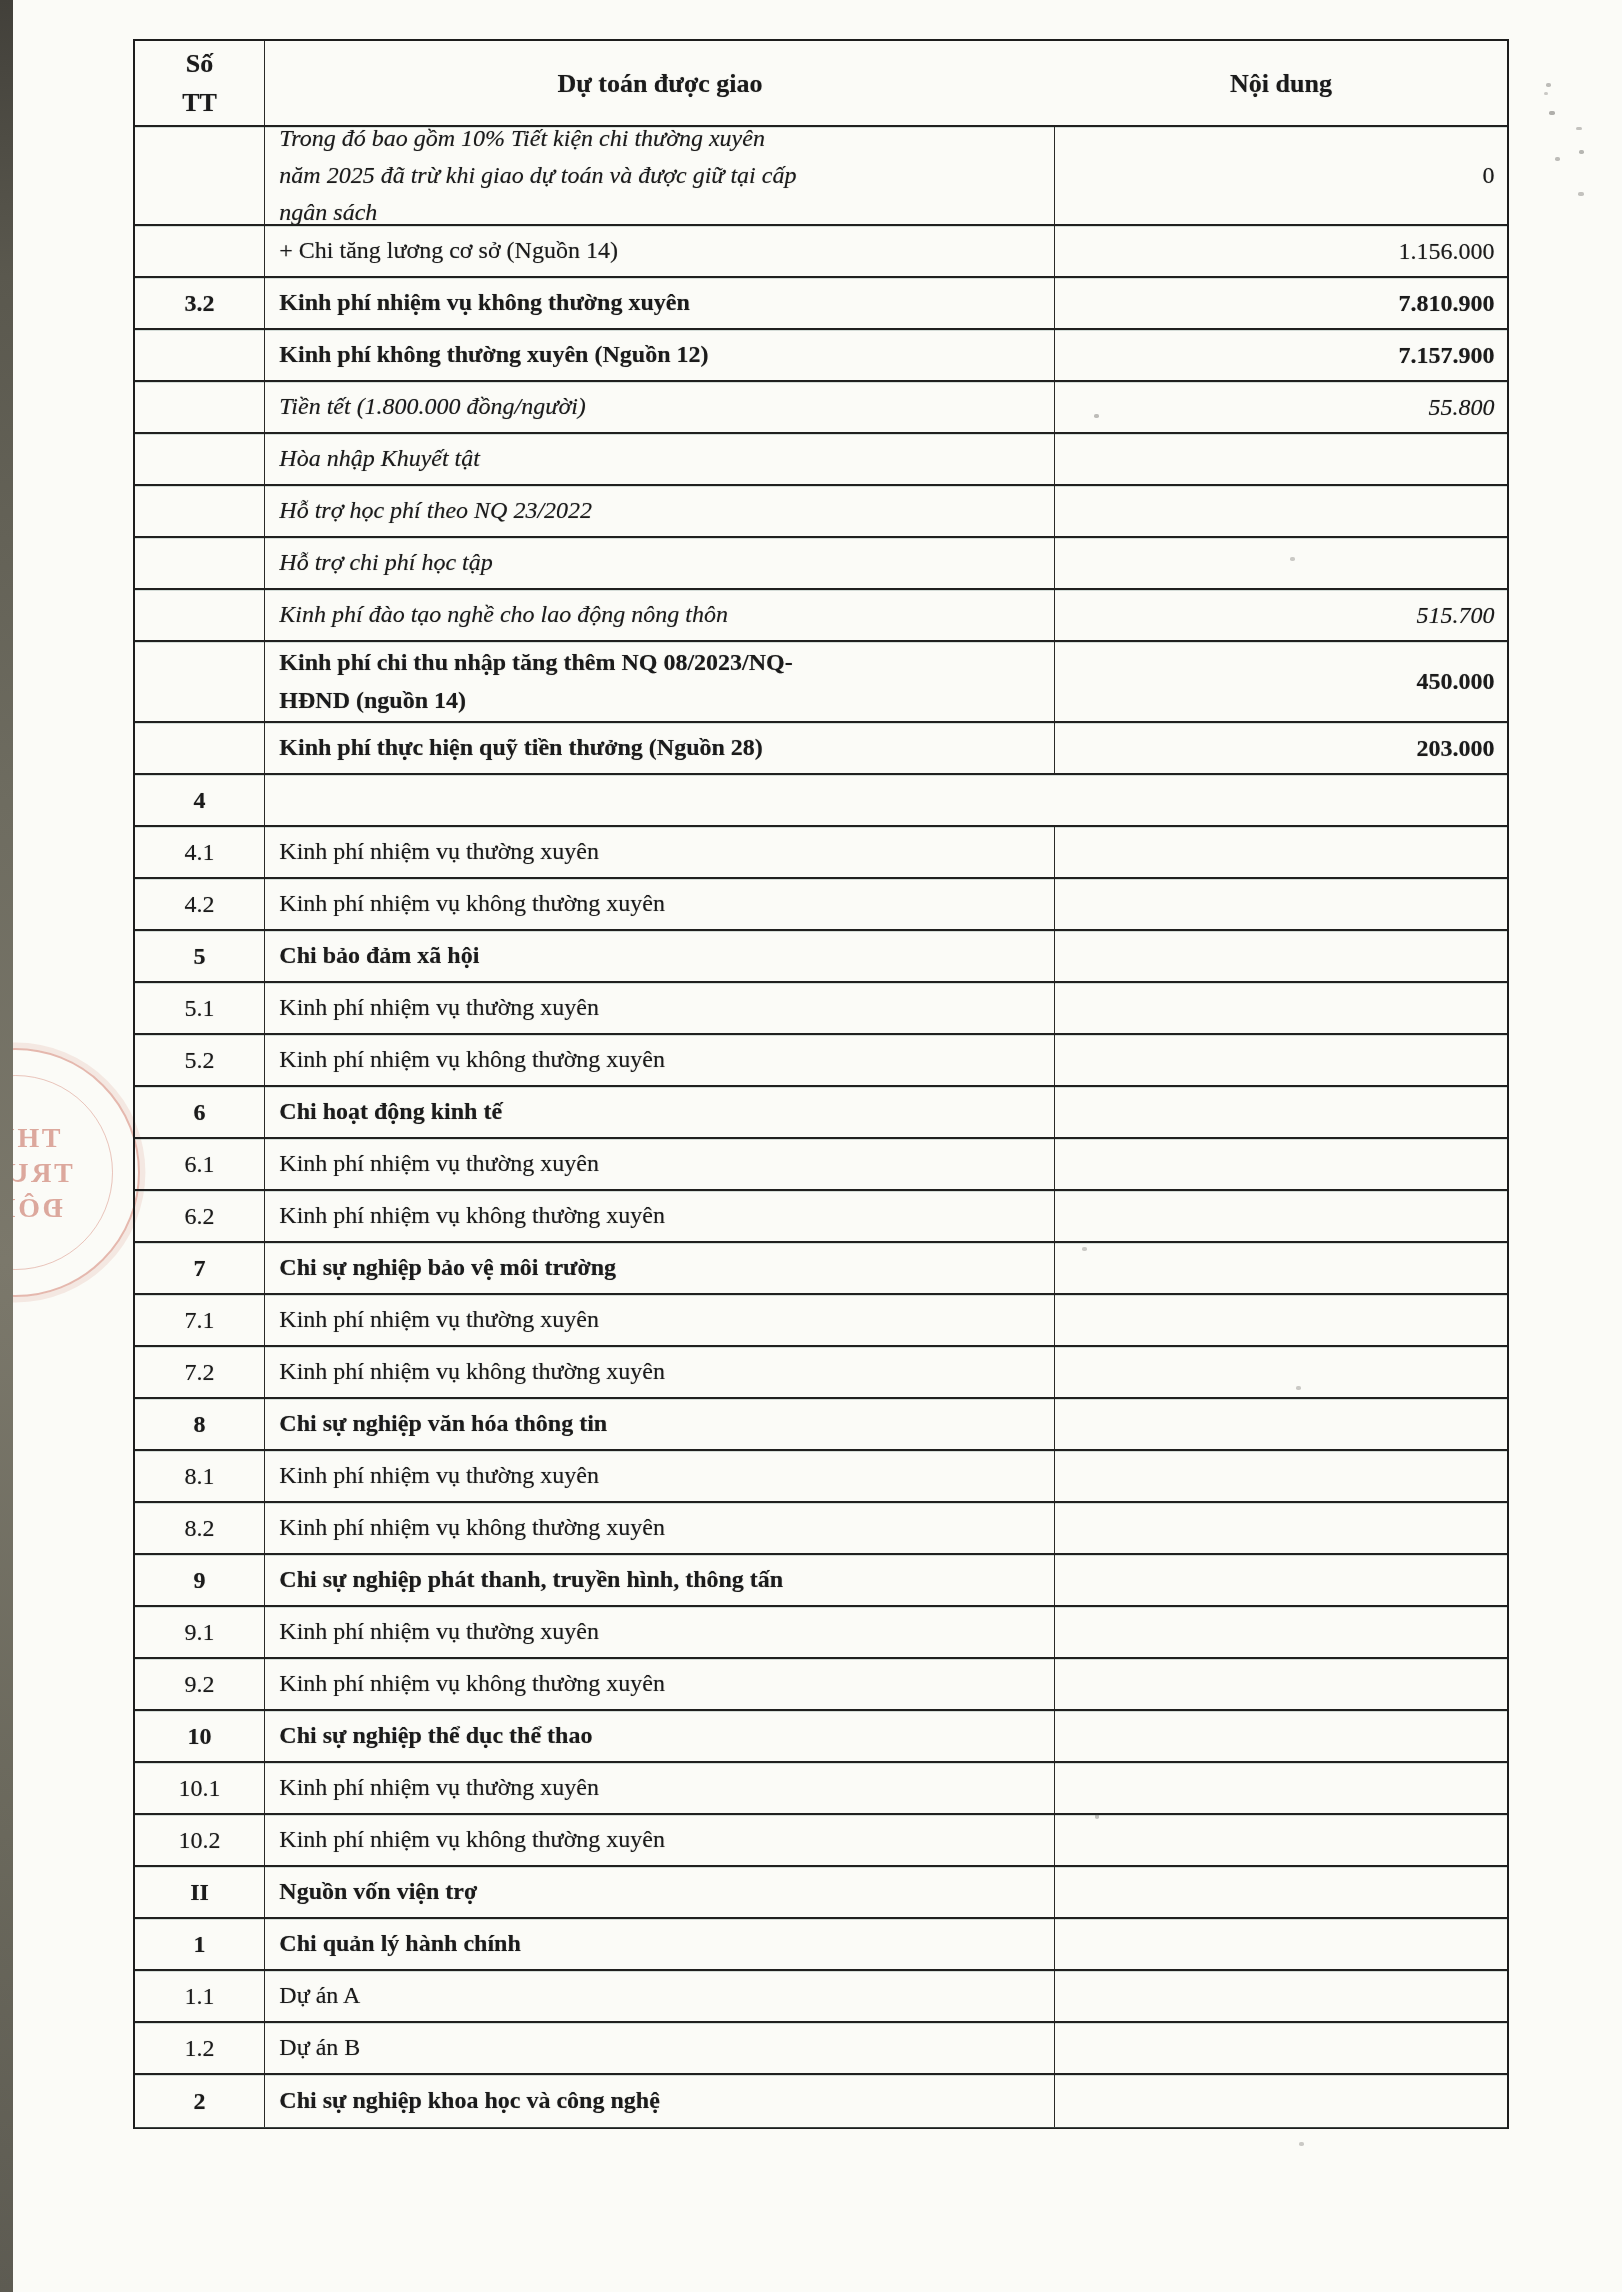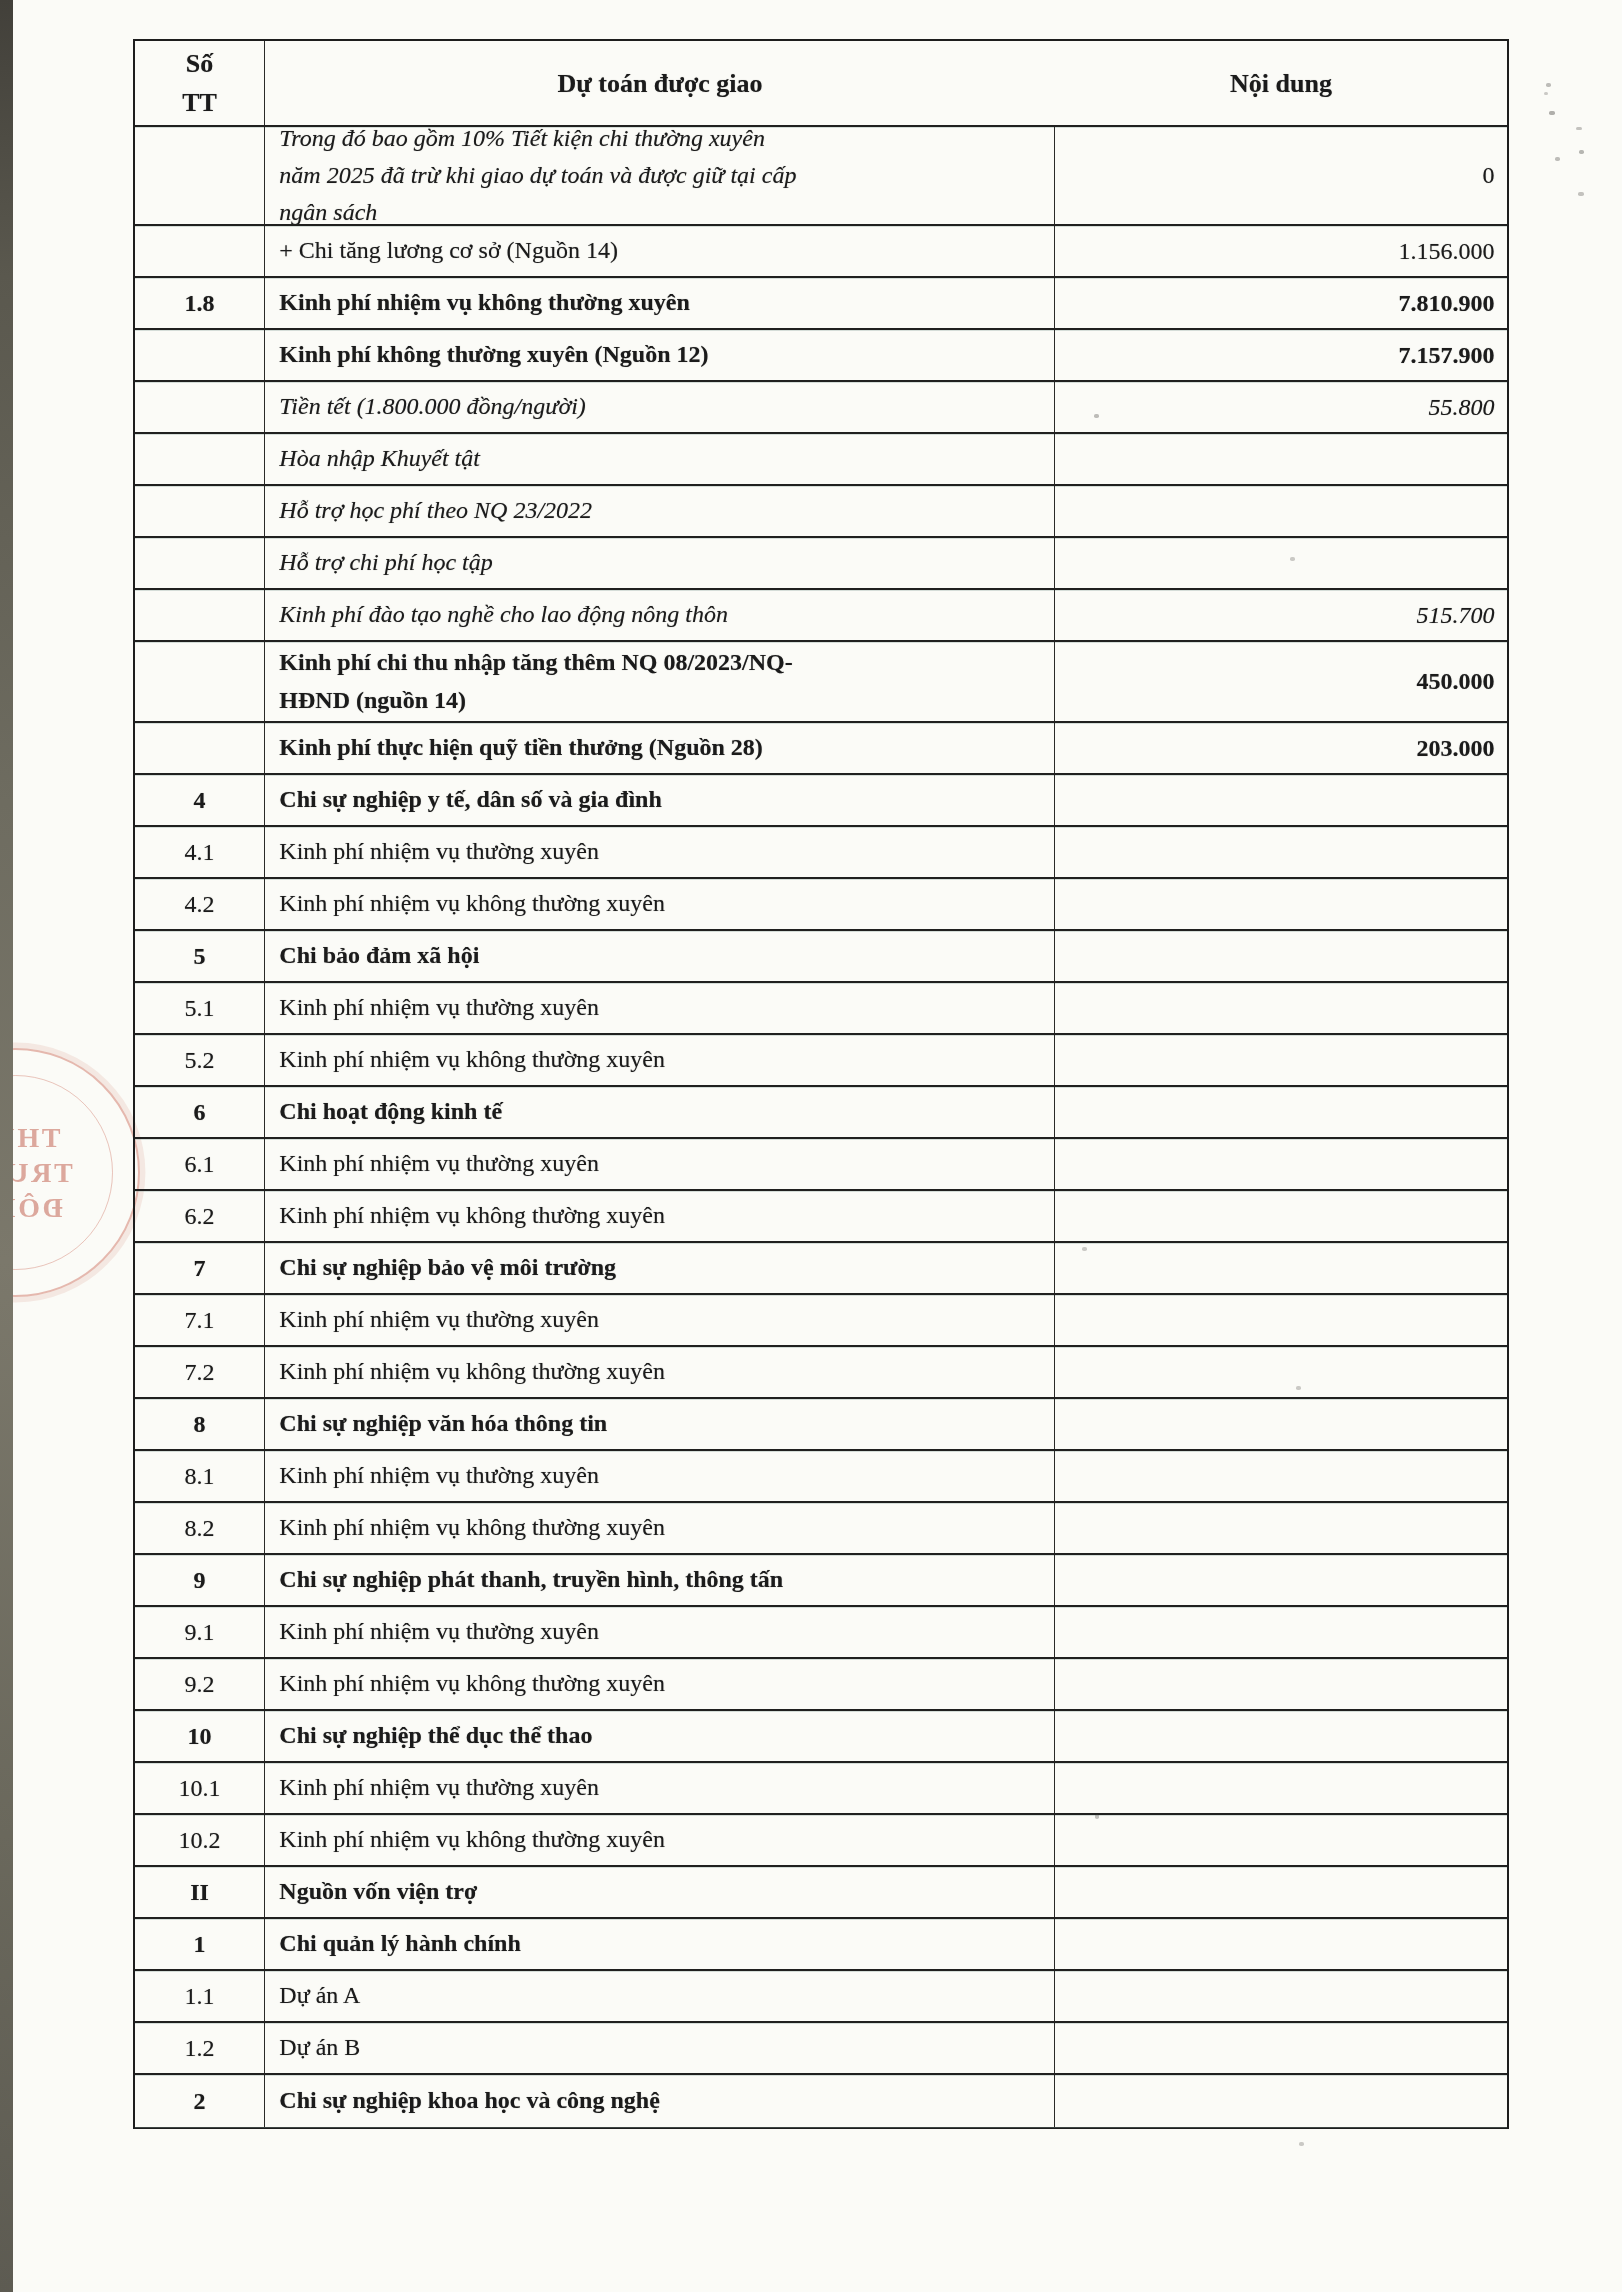--- a/index.html
+++ b/index.html
@@ -99,21 +99,21 @@
 năm 2025 đã trừ khi giao dự toán và được giữ tại cấp
 ngân sách</div>
           <div class="cell c-val s-n">0</div>
         </div>
         <div class="t-row">
           <div class="cell c-num s-n"></div>
           <div class="cell c-label s-n">+ Chi tăng lương cơ sở (Nguồn 14)</div>
           <div class="cell c-val s-n">1.156.000</div>
         </div>
         <div class="t-row">
-          <div class="cell c-num s-b">1.8</div>
+          <div class="cell c-num s-b">3.2</div>
           <div class="cell c-label s-b">Kinh phí nhiệm vụ không thường xuyên</div>
           <div class="cell c-val s-b">7.810.900</div>
         </div>
         <div class="t-row">
           <div class="cell c-num s-bi"></div>
           <div class="cell c-label s-bi">Kinh phí không thường xuyên (Nguồn 12)</div>
           <div class="cell c-val s-b">7.157.900</div>
         </div>
         <div class="t-row">
           <div class="cell c-num s-i"></div>
@@ -146,21 +146,20 @@
 HĐND (nguồn 14)</div>
           <div class="cell c-val s-b">450.000</div>
         </div>
         <div class="t-row">
           <div class="cell c-num s-bi"></div>
           <div class="cell c-label s-bi">Kinh phí thực hiện quỹ tiền thưởng (Nguồn 28)</div>
           <div class="cell c-val s-b">203.000</div>
         </div>
         <div class="t-row">
           <div class="cell c-num s-b">4</div>
-          <div class="cell c-label s-b">Chi sự nghiệp y tế, dân số và gia đình</div>
           <div class="cell c-val s-n"></div>
         </div>
         <div class="t-row">
           <div class="cell c-num s-n">4.1</div>
           <div class="cell c-label s-n">Kinh phí nhiệm vụ thường xuyên</div>
           <div class="cell c-val s-n"></div>
         </div>
         <div class="t-row">
           <div class="cell c-num s-n">4.2</div>
           <div class="cell c-label s-n">Kinh phí nhiệm vụ không thường xuyên</div>

